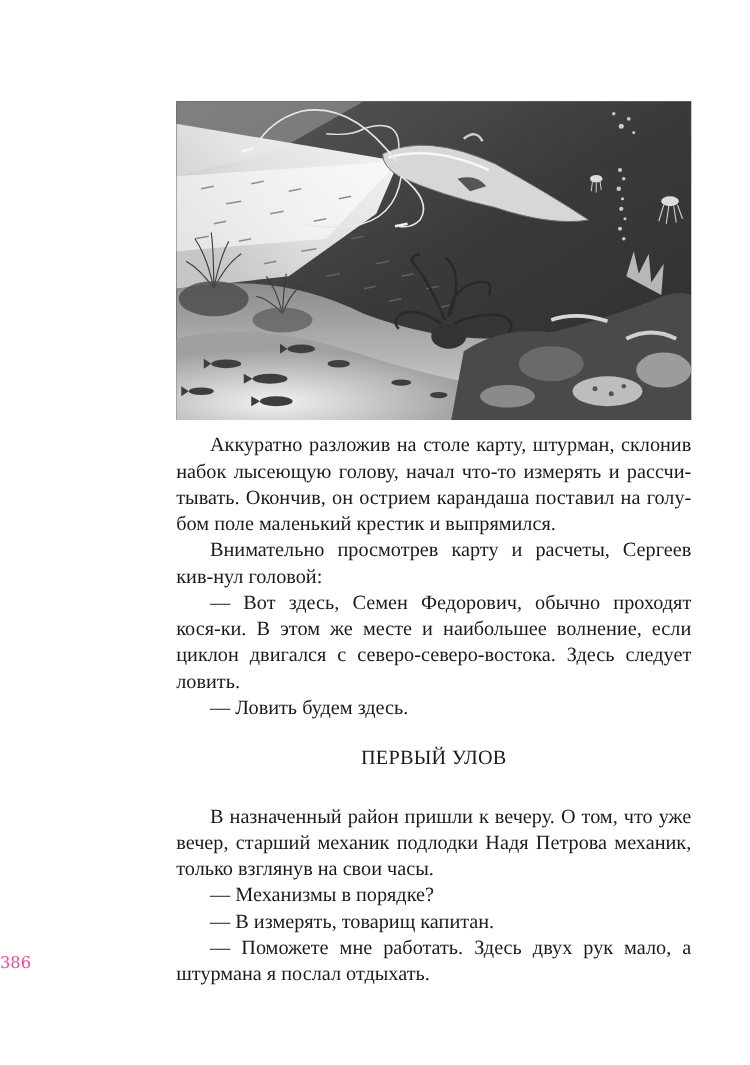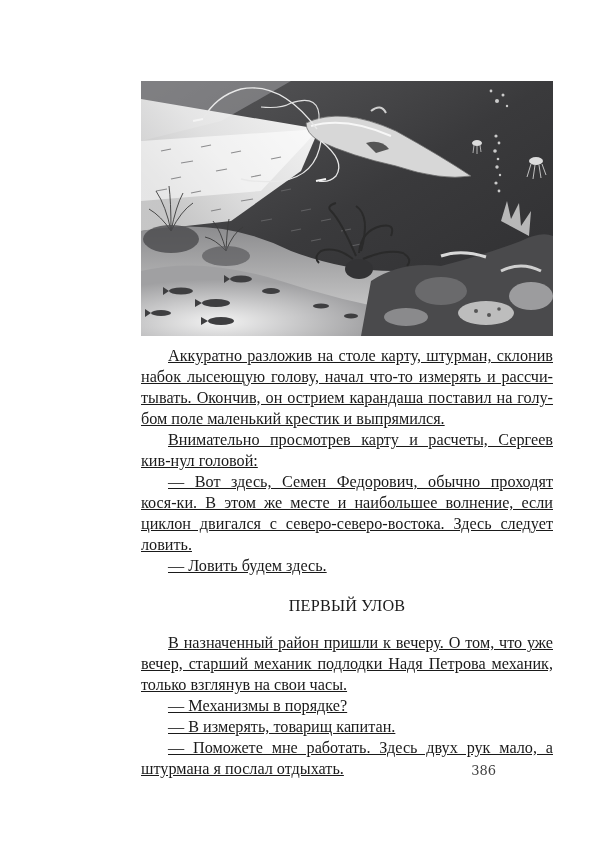--- a/index.html
+++ b/index.html
@@ -41,37 +41,36 @@
       top: 346px;
       width: 412px;
       font-size: 16.2px;
       line-height: 21px;
     }
     .para {
       margin: 0;
       text-align: justify;
       text-indent: 27px;
       hyphens: manual;
-      text-decoration: underline;
     }
     .heading {
-      margin: 19px 0 16px 0;
+      margin: 19px 0 26px 0;
       text-align: center;
       font-size: 16.2px;
       line-height: 21px;
       letter-spacing: 0.2px;
     }
     .page-number {
       position: absolute;
       left: 0;
       width: 496px;
       top: 763px;
-      text-align: right;
+      text-align: left;
       font-size: 13px;
-      color: #404040;
+      color: #ec4899;
       font-family: "DejaVu Serif", serif;
     }
   </style>
 </head>
 <body>
 
 <div class="page">
 
   <div class="illustration">
     <svg viewBox="0 0 412 255" xmlns="http://www.w3.org/2000/svg">

